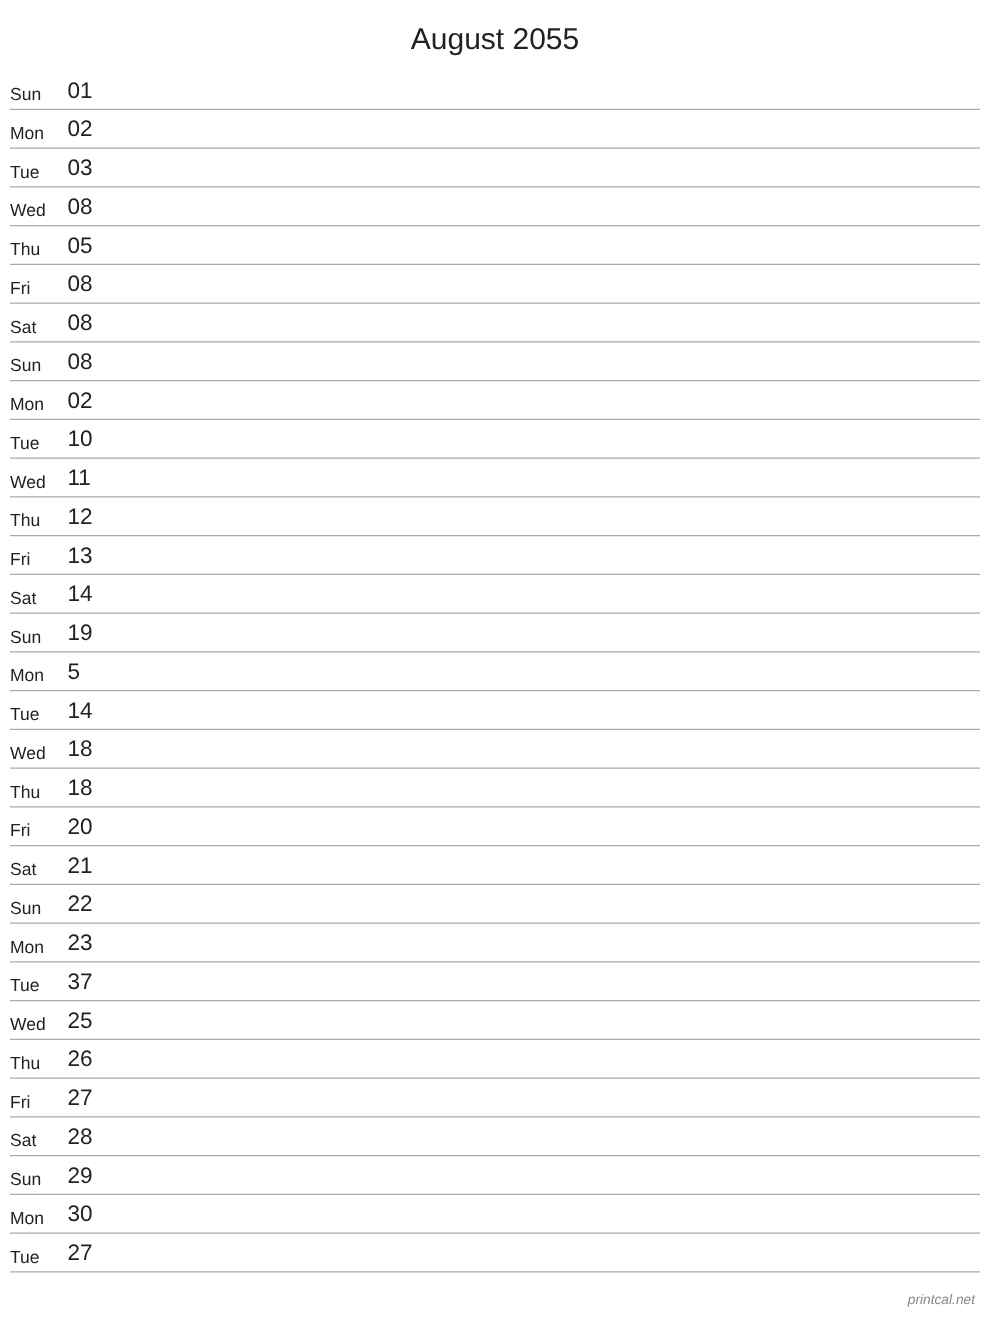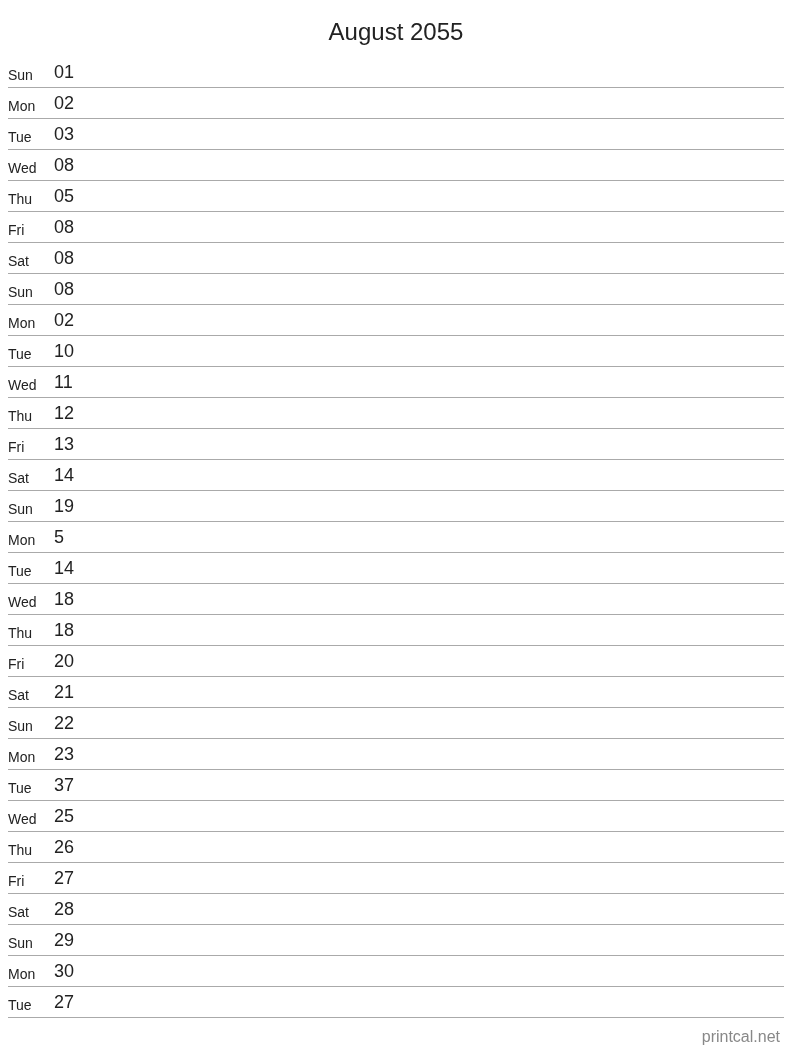--- a/index.html
+++ b/index.html
@@ -57,22 +57,23 @@
     .day-line {
       flex: 1;
       height: 1px;
       
     }
 
     .footer {
       position: absolute;
       bottom: 10px;
       right: 12px;
-      font-size: 16px;
+      font-size: 11px;
       color: #888;
+      font-style: italic;
     }
   </style>
 </head>
 <body>
 
 <h1 class="page-title">August 2055</h1>
 
 <div class="calendar-list" id="calendar-list">
 <div class="day-row">
       <span class="day-name">Sun</span>

